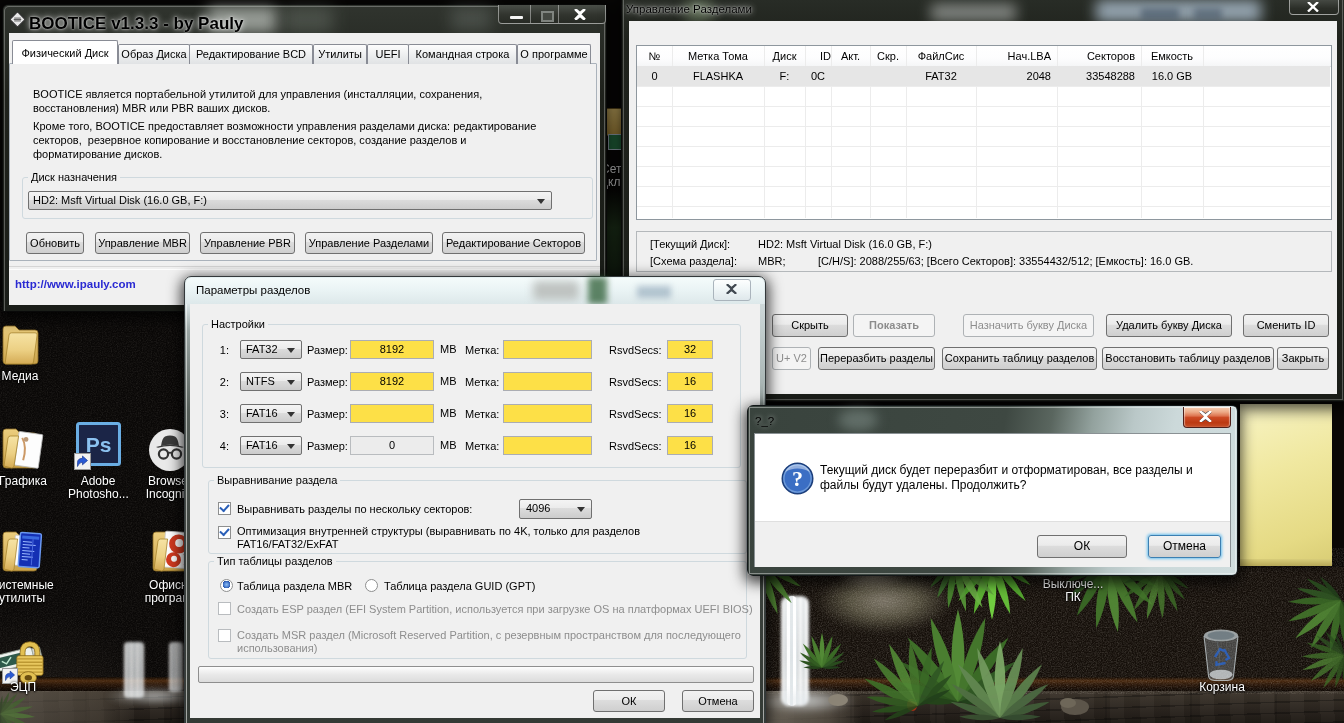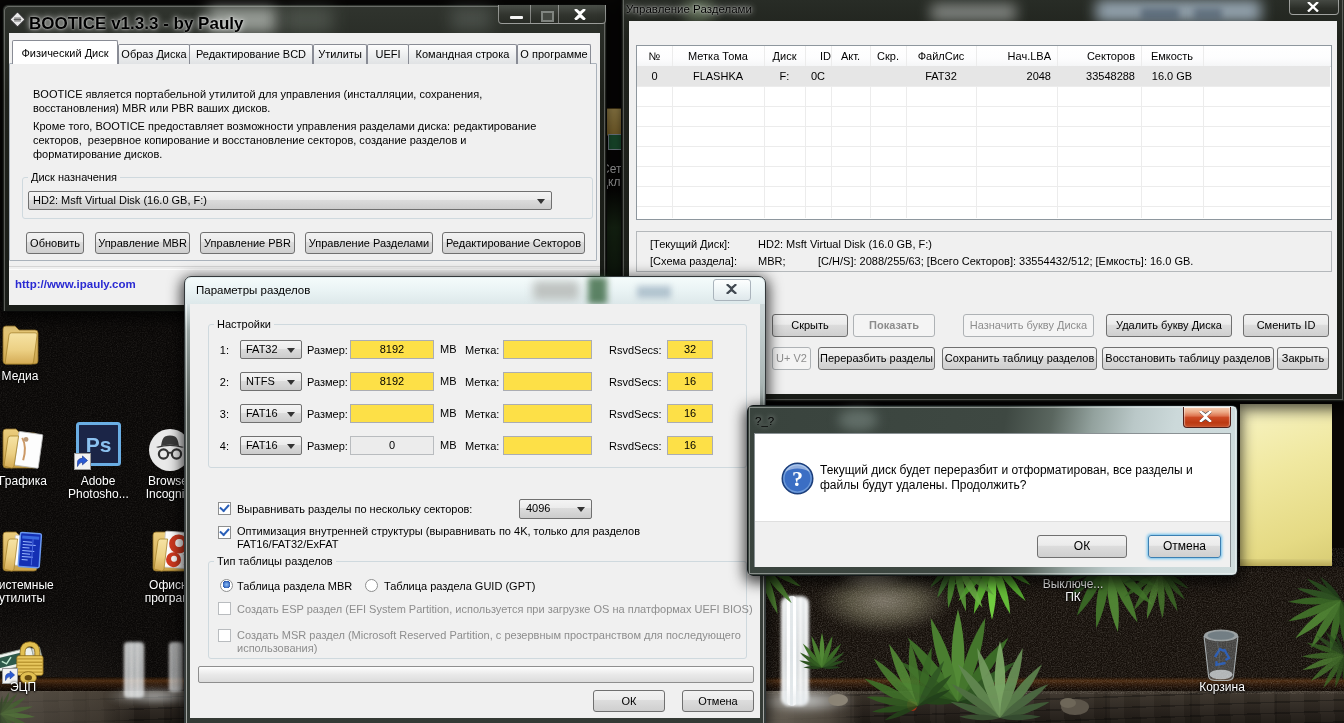--- a/index.html
+++ b/index.html
@@ -421,21 +421,21 @@
   <div class="abs" style="left:11px;top:7px;font-size:11.5px;color:#000;">Параметры разделов</div>
 
   <div class="abs" style="left:528px;top:2px;width:36px;height:20px;border:1px solid #aab4bc;border-radius:3px;background:linear-gradient(to bottom,rgba(255,255,255,.85),rgba(238,244,246,.7) 55%,rgba(222,230,234,.75));"></div>
   <svg class="abs" style="left:541px;top:7px;" width="11" height="10" viewBox="0 0 11 10">
       <path d="M1 0.5 L5.5 4 L10 0.5 M1 9.5 L5.5 6 L10 9.5" stroke="#424a52" stroke-width="2.1" fill="none"></path>
       <path d="M0.8 0.2 L10.2 9.8 M10.2 0.2 L0.8 9.8" stroke="#424a52" stroke-width="1.7"></path>
     </svg>
 
   <div class="client" style="left:5px;top:27px;width:570px;height:414px;">
 
-    <div class="grp" style="left:18px;top:20px;width:537px;height:142px;">
+    <div class="grp" style="left:12px;top:20px;width:537px;height:142px;">
         <span class="glab">Настройки</span>
       </div>
     <div class="prow" style="top:36px;">
         <span class="pn">1:</span>
       <span class="combo pc">
           <i>FAT32</i>
           <span class="car"></span>
         </span>
       <span class="pl1">Размер:</span>
         <span class="edit pe1"><b>8192</b></span>
@@ -481,20 +481,23 @@
         </span>
       <span class="pl1">Размер:</span>
         <span class="edit pe1" style="background:#ececec;border-color:#b9bcbf;"><b>0</b></span>
         <span class="pmb">MB</span>
       <span class="pl2">Метка:</span>
         <span class="edit pe2"></span>
       <span class="pl3">RsvdSecs:</span>
         <span class="edit pe3"><b>16</b></span>
       </div>
 
+    <div class="grp" style="left:18px;top:176px;width:537px;height:72px;">
+        <span class="glab">Выравнивание раздела</span>
+      </div>
     <div class="cbx ck" style="left:28px;top:198px;"></div>
     <div class="abs" style="left:47px;top:199px;">Выравнивать разделы по нескольку секторов:</div>
     <div class="combo" style="left:329px;top:195px;width:71px;height:18px;">
         <span style="position:absolute;left:6px;top:2px;">4096</span>
         <span class="car"></span>
       </div>
     <div class="cbx ck" style="left:28px;top:222px;"></div>
     <div class="abs" style="left:47px;top:221px;line-height:13px;">Оптимизация внутренней структуры (выравнивать по 4K, только для разделов<br>FAT16/FAT32/ExFAT</div>
 
     <div class="grp" style="left:18px;top:257px;width:537px;height:96px;">

